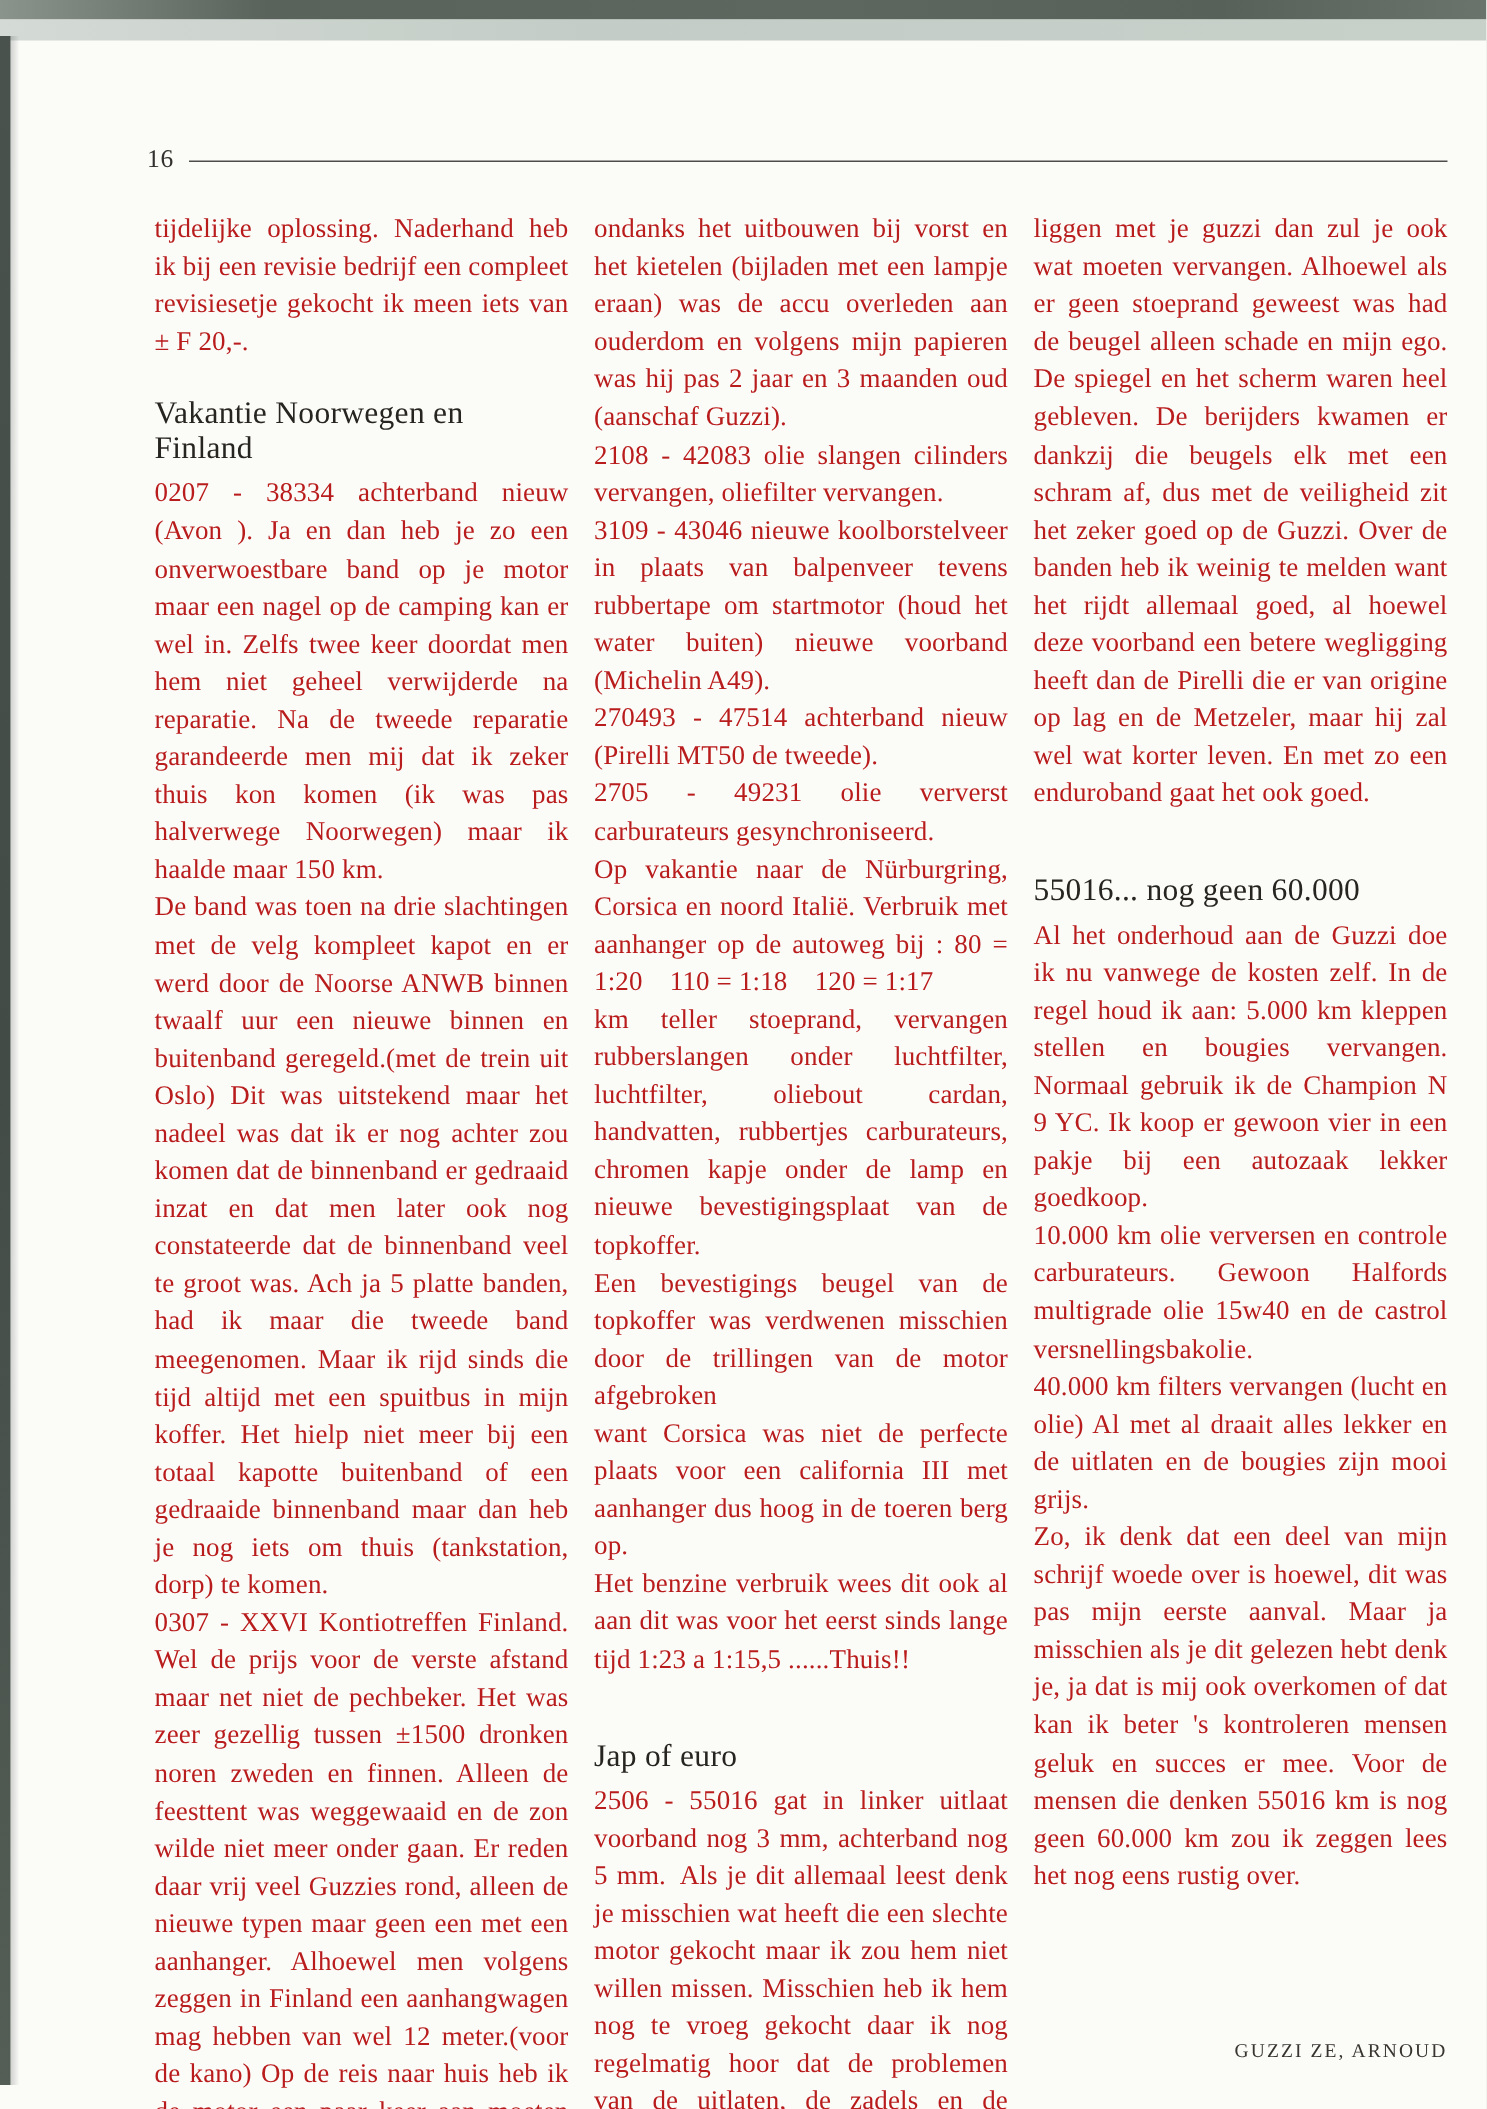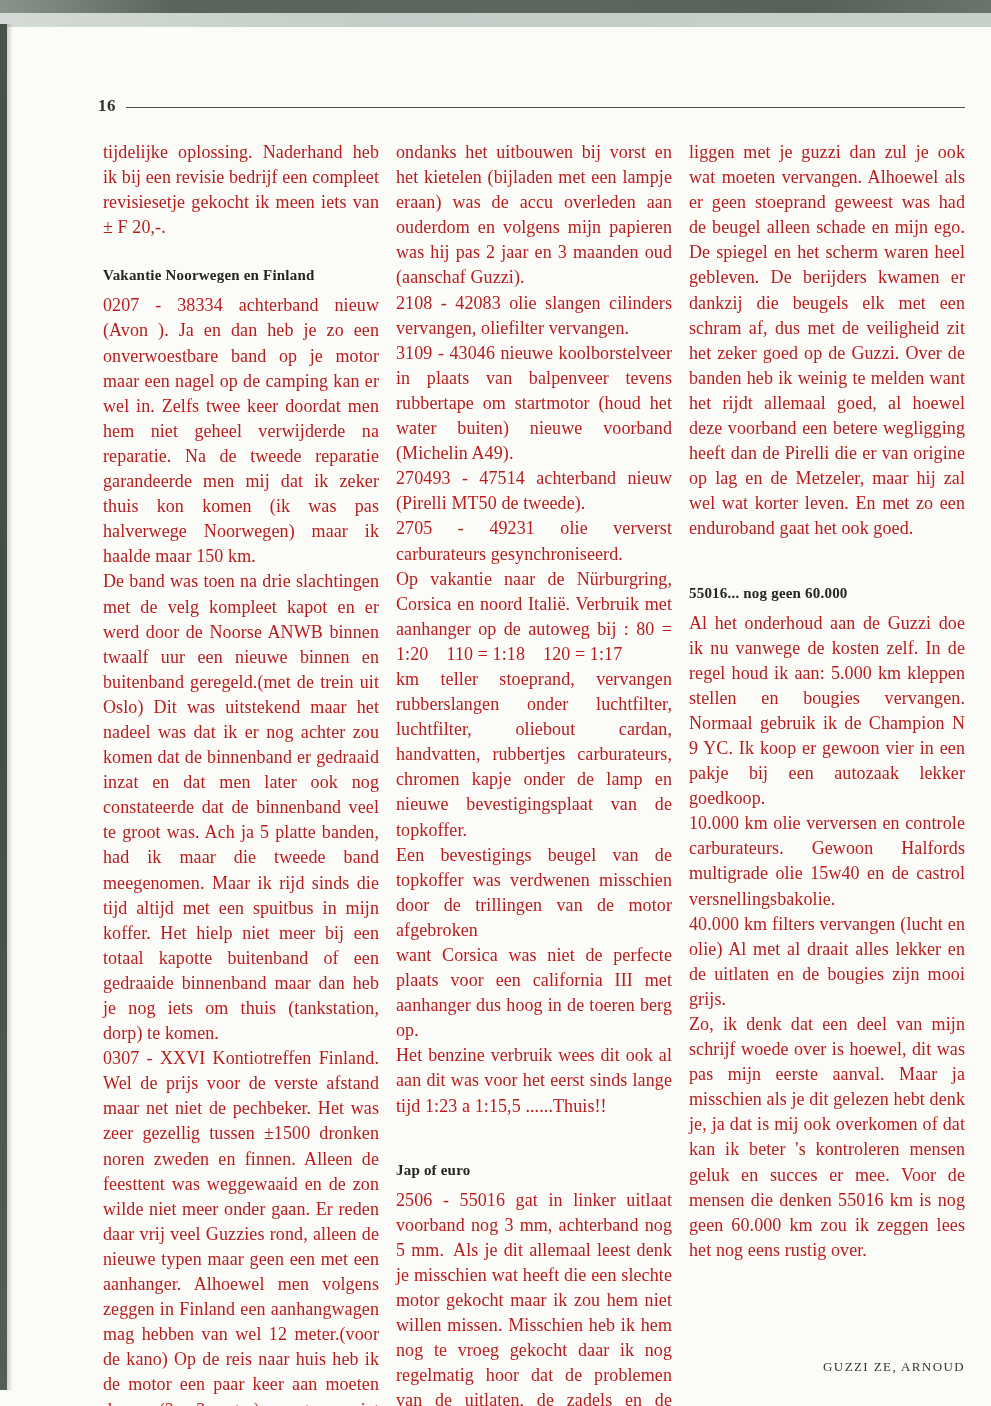--- a/index.html
+++ b/index.html
@@ -30,21 +30,21 @@
     background: linear-gradient(90deg, rgba(80,88,83,0.25), rgba(80,88,83,0));
   }
 
   .page-inner { position: absolute; left: 0; top: 0; width: 100%; height: 100%; }
 
   .page-header {
     position: absolute; top: 96px; left: 98px; right: 26px;
     display: flex; align-items: center;
   }
   .page-number {
-    font-size: 17px; font-weight: bold; letter-spacing: 0.5px; color: #33312f;
+    font-size: 17px; font-weight: normal; letter-spacing: 0.5px; color: #33312f;
     margin-right: 10px;
   }
   .header-rule {
     flex: 1; height: 0; border-top: 1.6px solid #4e4c4a; margin-top: 2px;
   }
 
   .columns {
     position: absolute; top: 140px; left: 103px; right: 26px;
     display: flex; gap: 17px;
   }
@@ -53,23 +53,23 @@
   .para {
     margin: 0;
     font-size: 18px;
     line-height: 25.1px;
     text-align: justify;
     letter-spacing: 0.1px;
     color: #b91c1c;
   }
   .heading {
     margin: 40px 0 6px 0;
-    font-size: 15px;
+    font-size: 21px;
     line-height: 23px;
-    font-weight: bold;
+    font-weight: normal;
     color: #27251f;
     letter-spacing: 0.2px;
   }
   .col[data-column="col1"] .heading:first-of-type { margin-top: 24px; }
 
   .byline {
     margin-top: 96px;
     text-align: right;
     font-size: 13px;
     letter-spacing: 1.4px;

